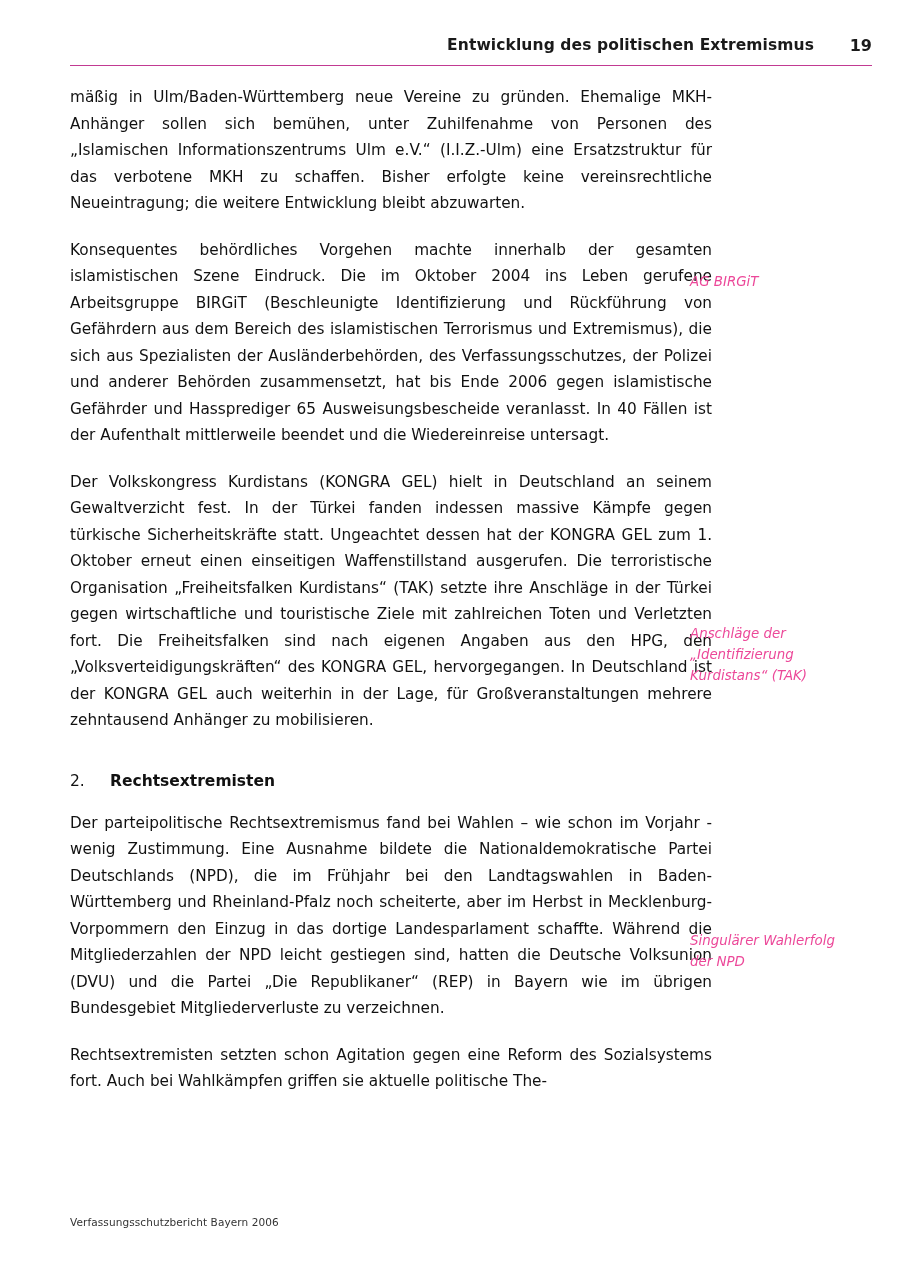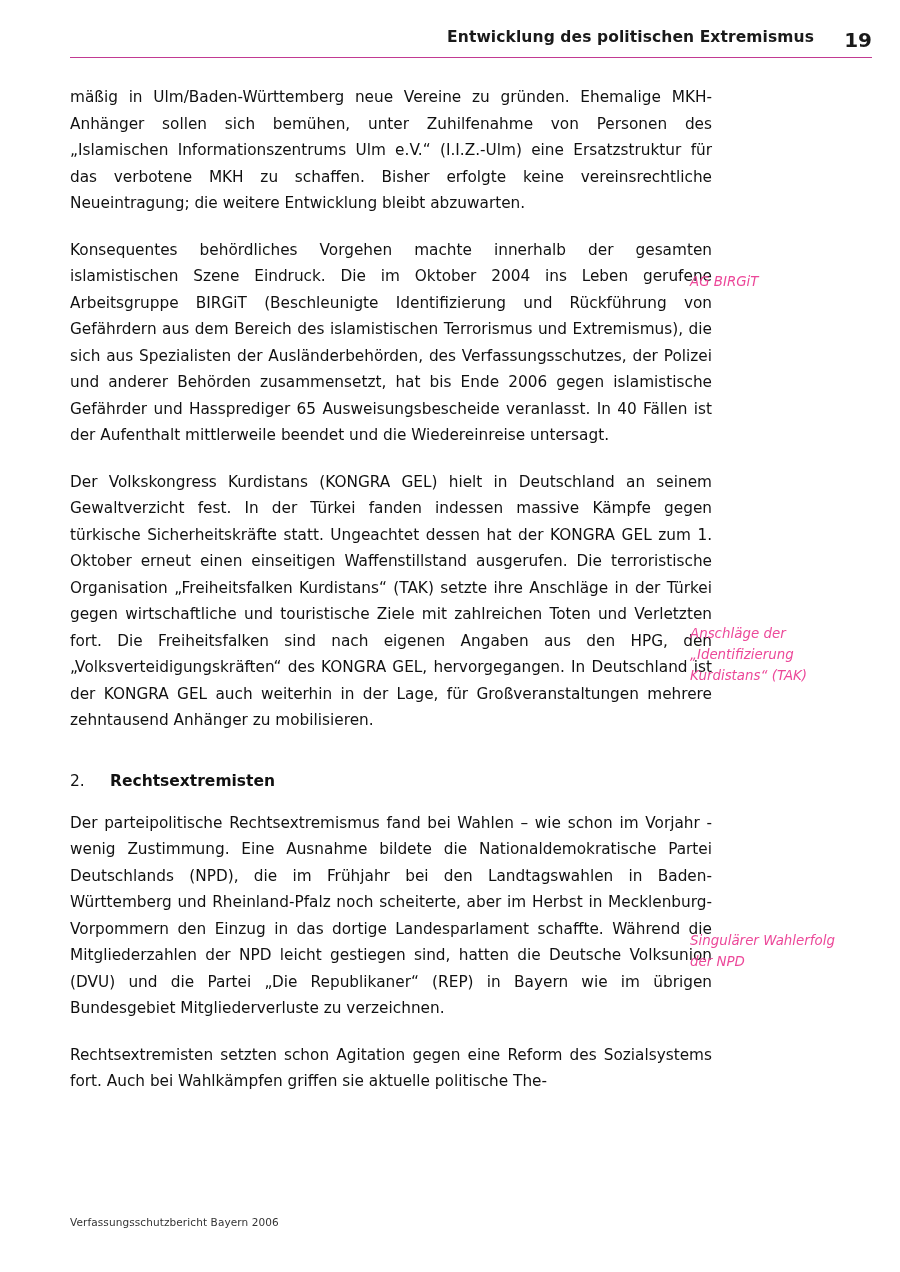--- a/index.html
+++ b/index.html
@@ -18,40 +18,40 @@
   .page {
     position: relative;
     width: 900px;
     height: 1272px;
     box-sizing: border-box;
   }
 
   
   .header {
     position: absolute;
-    top: 28px;
+    top: 36px;
     left: 70px;
     width: 802px;
     height: 34px;
   }
   .header-title {
     position: absolute;
     right: 58px;
     top: 0;
     font-size: 15.5px;
     font-weight: bold;
     color: #1a1a1a;
     letter-spacing: 0.1px;
     white-space: nowrap;
   }
   .header-pagenum {
     position: absolute;
     right: 0;
     top: 0;
-    font-size: 20px;
+    font-size: 16px;
     font-weight: bold;
     color: #1a1a1a;
   }
   .header-rule {
     position: absolute;
     left: 0;
     top: 29px;
     width: 802px;
     height: 1px;
     background: #c23a92;

